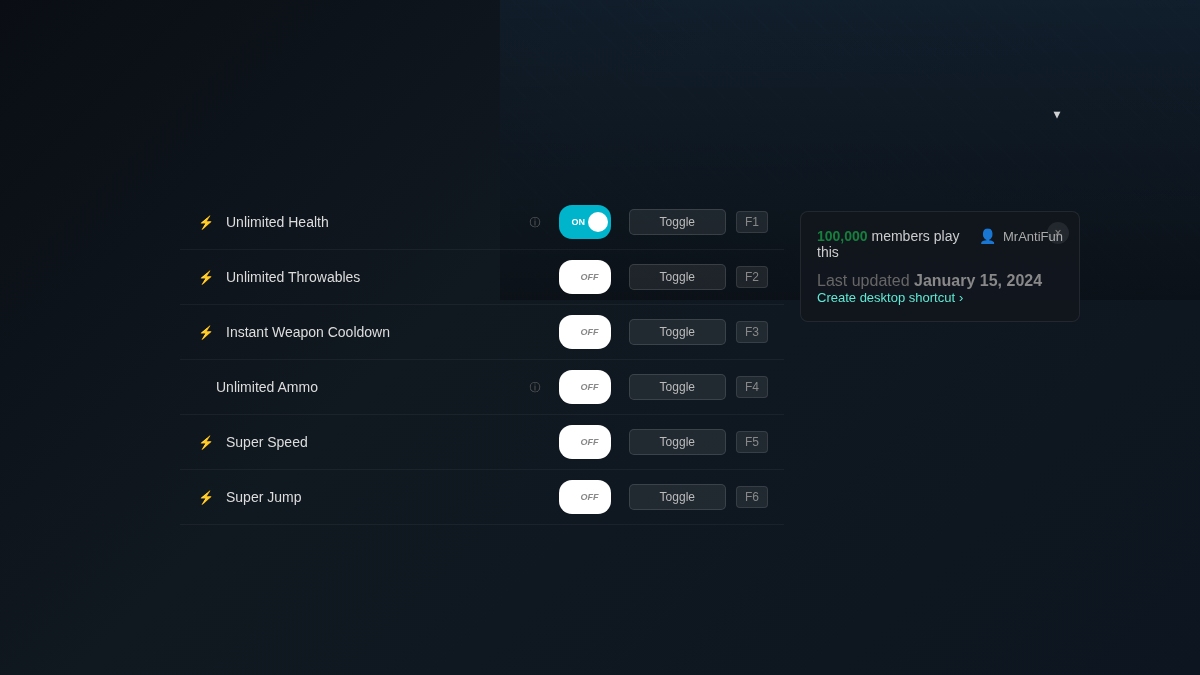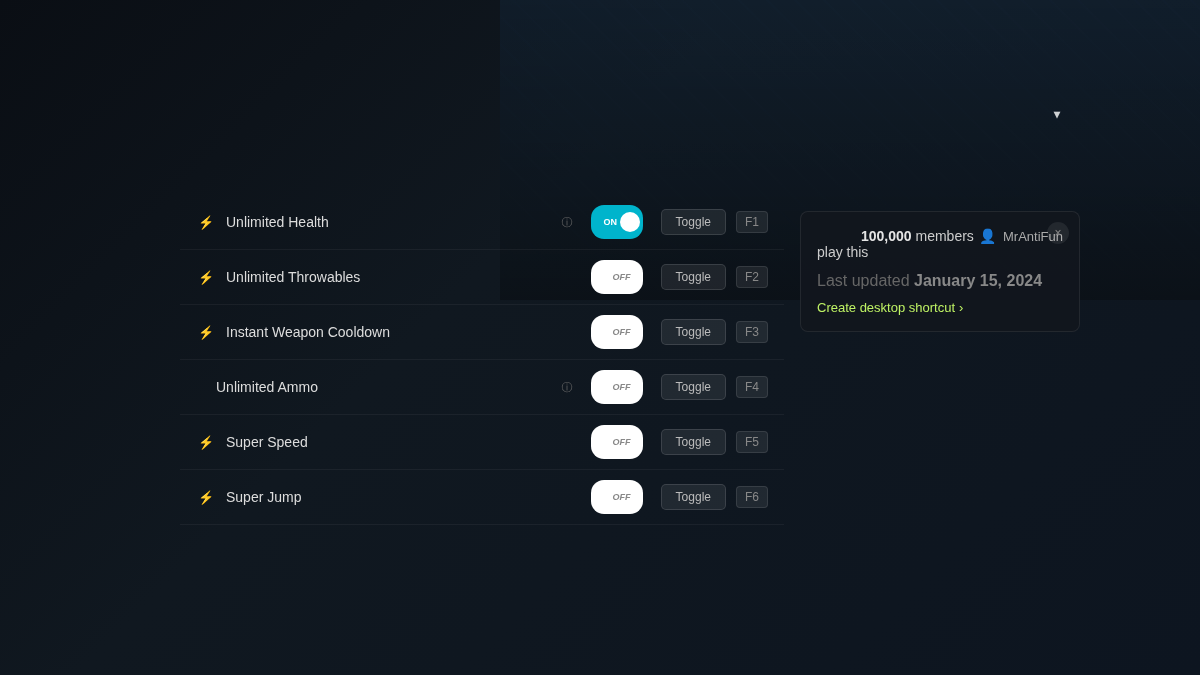--- a/index.html
+++ b/index.html
@@ -371,21 +371,21 @@
       border-radius: 50%;
       position: absolute;
     }
     .toggle-switch.on .toggle-knob { right: 3px; }
     .toggle-switch.off .toggle-knob { left: 3px; }
 
     .toggle-text-btn {
       background: rgba(255,255,255,0.08);
       border: 1px solid rgba(255,255,255,0.12);
       border-radius: 5px;
-      padding: 5px 14px;
+      padding: 5px 30px;
       font-size: 12px;
       color: #bbb;
       cursor: pointer;
     }
     .hotkey-badge {
       background: rgba(255,255,255,0.08);
       border: 1px solid rgba(255,255,255,0.1);
       border-radius: 4px;
       padding: 3px 8px;
       font-size: 12px;
@@ -420,23 +420,22 @@
       cursor: pointer;
       font-size: 12px;
       color: #888;
     }
     .panel-members {
       font-size: 14px;
       color: #ccc;
       margin-bottom: 4px;
     }
     .panel-members strong {
-      color: #e5e5e5;
+      color: #15803d;
       font-weight: 700;
-      margin-left: 44px;
     }
     .panel-user {
       display: flex;
       align-items: center;
       gap: 6px;
       float: right;
       font-size: 13px;
       color: #aaa;
     }
     .panel-user-icon {
@@ -450,22 +449,21 @@
       clear: both;
     }
     .panel-updated strong {
       color: #888;
     }
     .panel-link {
       display: flex;
       align-items: center;
       gap: 4px;
       font-size: 13px;
-      color: #bef264;
-      margin-top: 10px;
+      color: #5eead4;
       cursor: pointer;
       text-decoration: none;
     }
 
     
     .categories-col {
       width: 44px;
       display: flex;
       flex-direction: column;
       padding-top: 16px;

